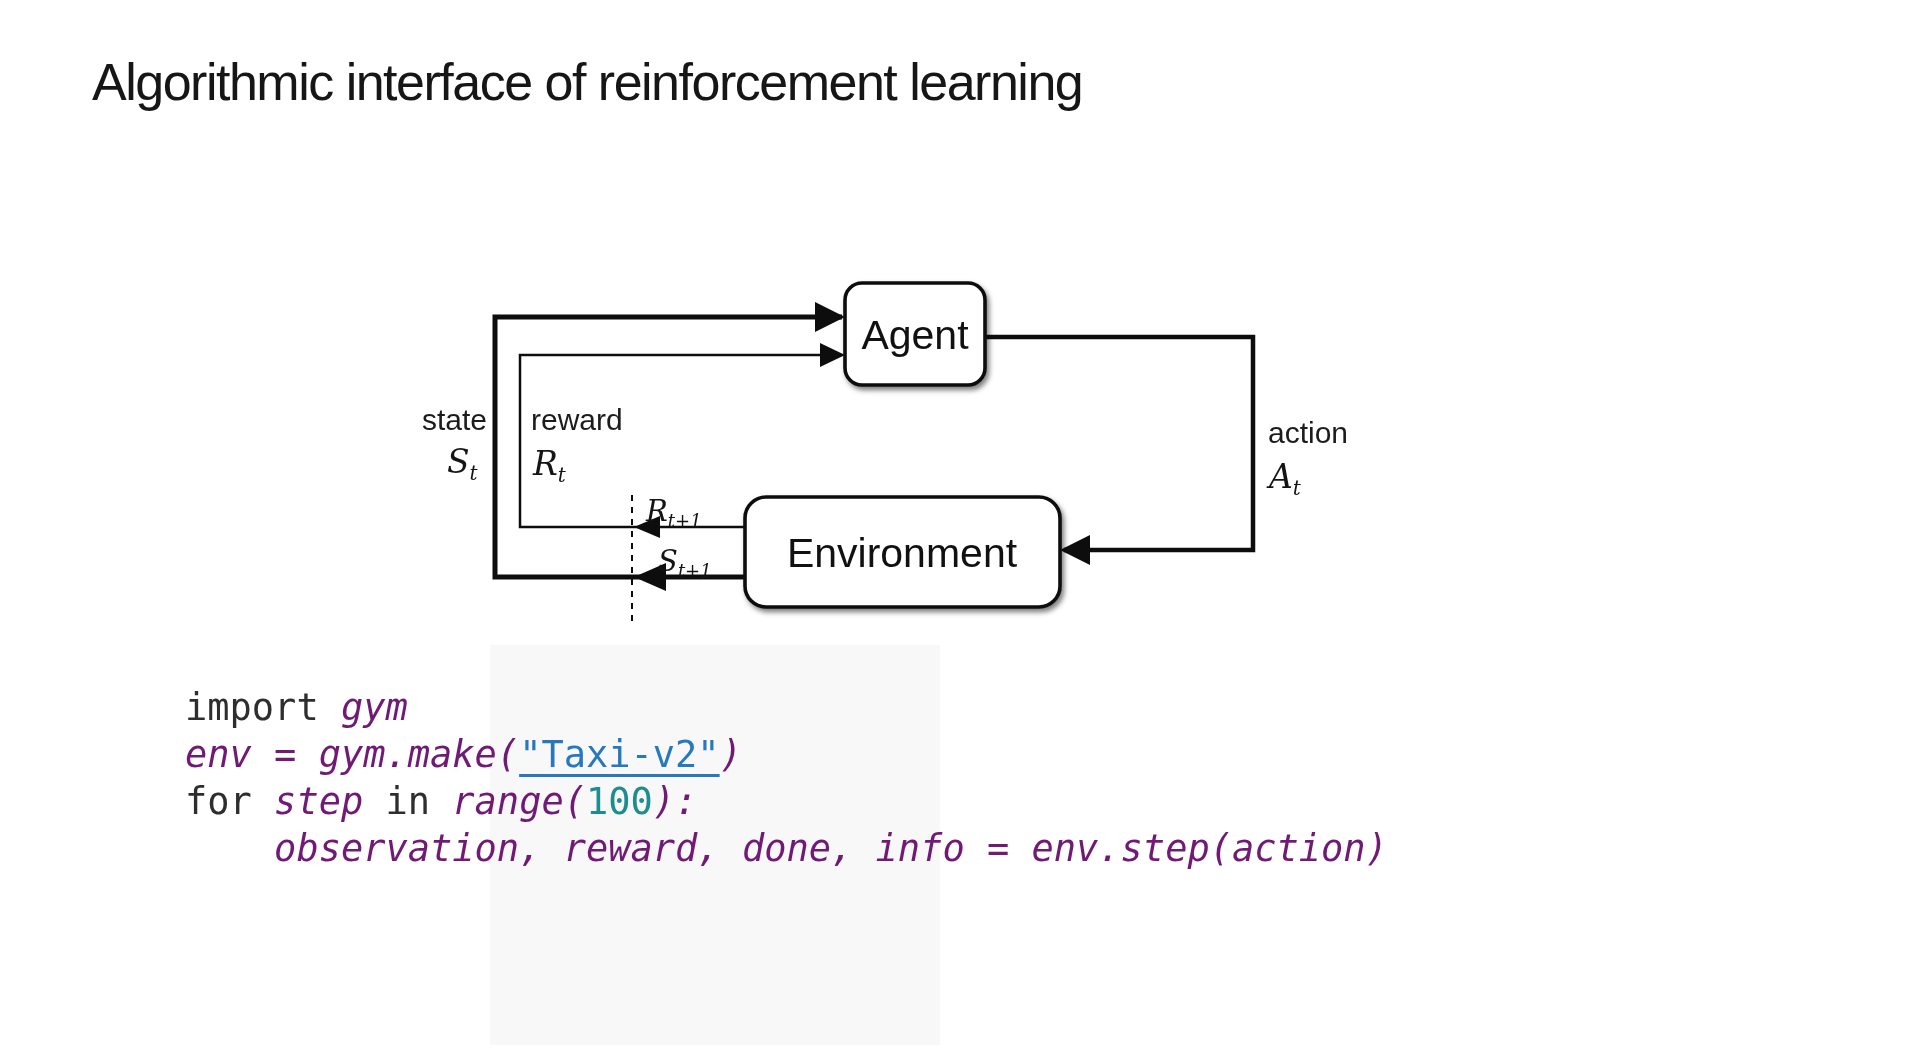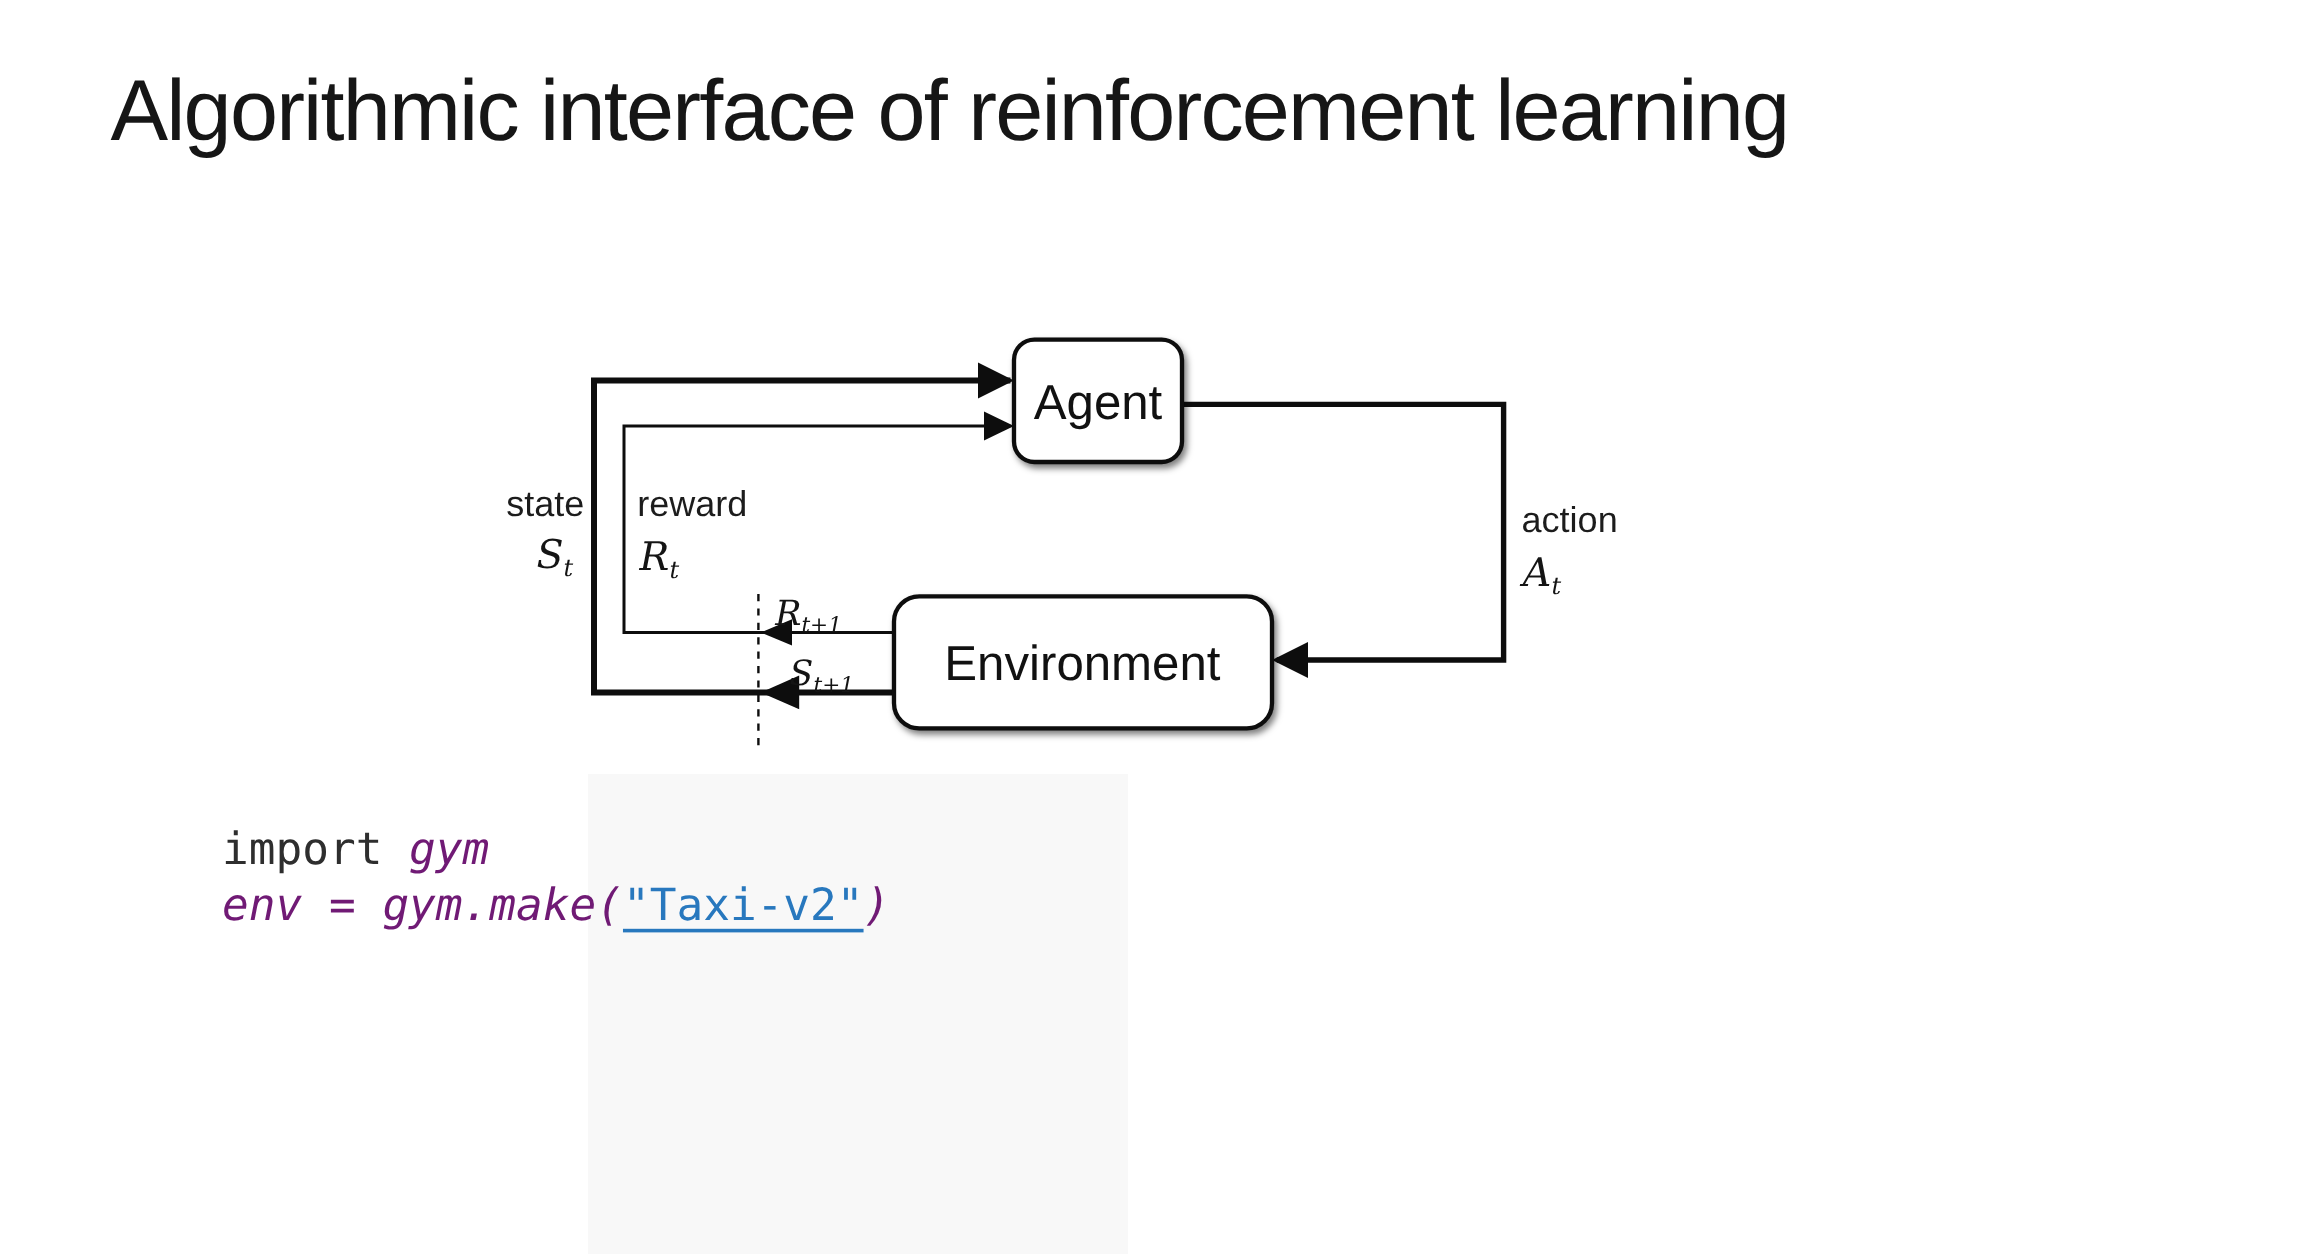--- a/index.html
+++ b/index.html
@@ -3,21 +3,21 @@
 <meta charset="utf-8">
 <style>
   html,body{margin:0;padding:0;}
   body{
     width:1920px;height:1048px;position:relative;overflow:hidden;
     background:#ffffff;font-family:"Liberation Sans",sans-serif;
   }
   
   .slide-title{
     position:absolute;left:92px;top:52px;
-    font-size:72px;font-weight:300;letter-spacing:-1.5px;
+    font-size:52px;font-weight:300;letter-spacing:-1.5px;
     color:#161616;white-space:nowrap;
   }
   
   .code-tint{
     position:absolute;left:490px;top:645px;width:450px;height:400px;
     background:#f8f8f8;
   }
   
   .diagram{position:absolute;left:400px;top:240px;width:1000px;height:410px;}
   .diagram .line{stroke:#0d0d0d;fill:none;}
@@ -99,13 +99,15 @@
   <text class="lbl" x="868" y="203">action</text>
   <text class="math" x="869" y="248"><tspan>A</tspan><tspan class="sub" dy="7">t</tspan></text>
 
   <text class="math-sm" x="246" y="281"><tspan>R</tspan><tspan class="sub" dy="6">t+1</tspan></text>
   <text class="math-sm" x="258" y="331"><tspan>S</tspan><tspan class="sub" dy="6">t+1</tspan></text>
 </svg>
 
 <div class="code-block">
     <div class="code-line"><span class="tok-kw">import</span><span class="tok-plain"> gym</span></div>
     <div class="code-line"><span class="tok-plain">env = gym.make(</span><span class="tok-link">"Taxi-v2"</span><span class="tok-plain">)</span></div>
+    <div class="code-line"><span class="tok-kw">for</span><span class="tok-plain"> step </span><span class="tok-kw">in</span><span class="tok-plain"> range(</span><span class="tok-num">100</span><span class="tok-plain">):</span></div>
+    <div class="code-line"><span class="tok-plain">    observation, reward, done, info = env.step(action)</span></div>
   </div>
 
 </body></html>

